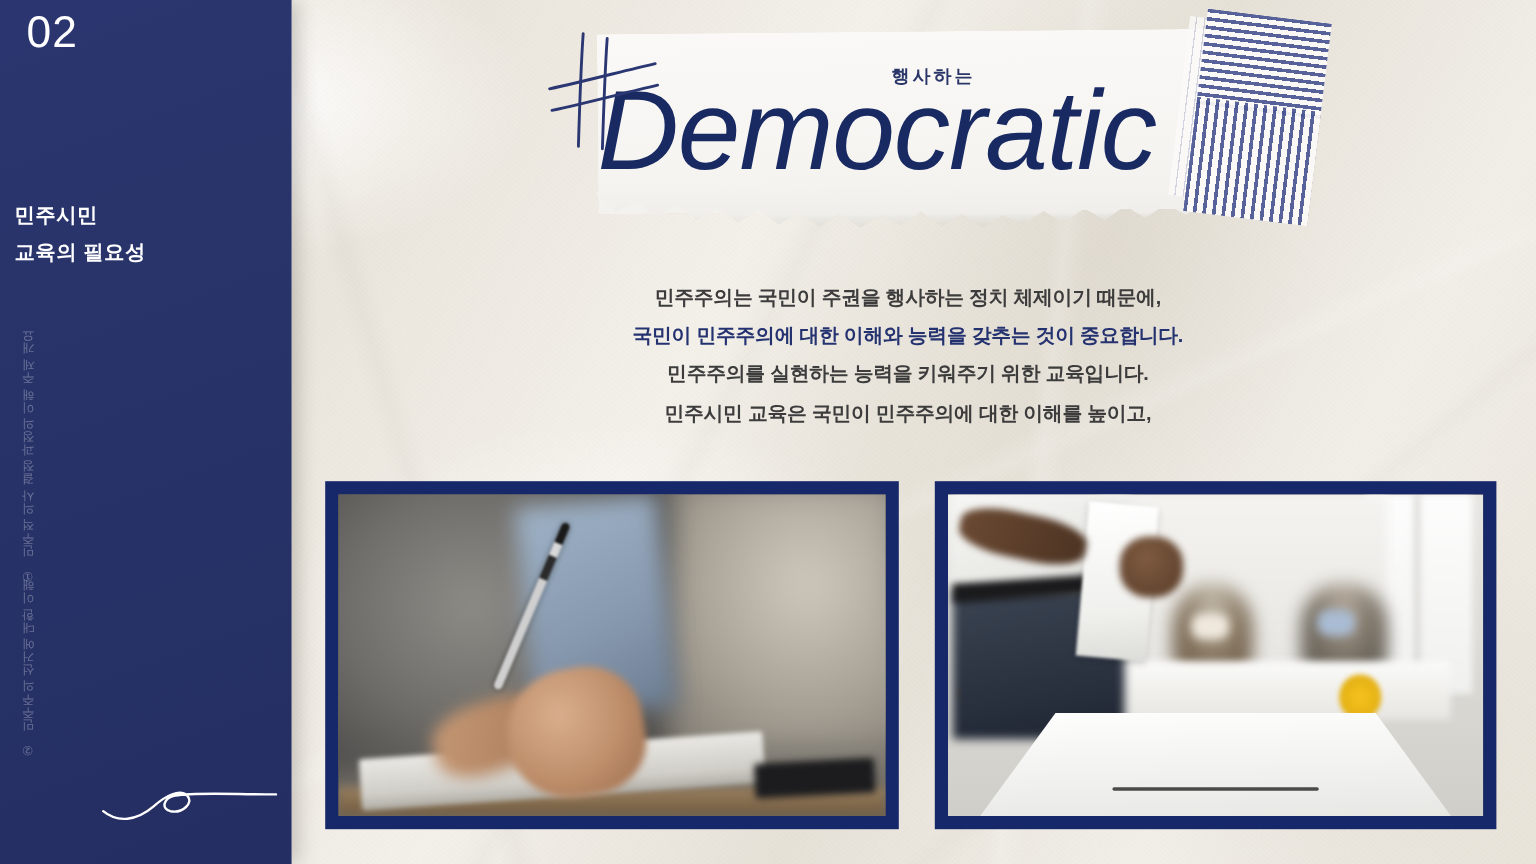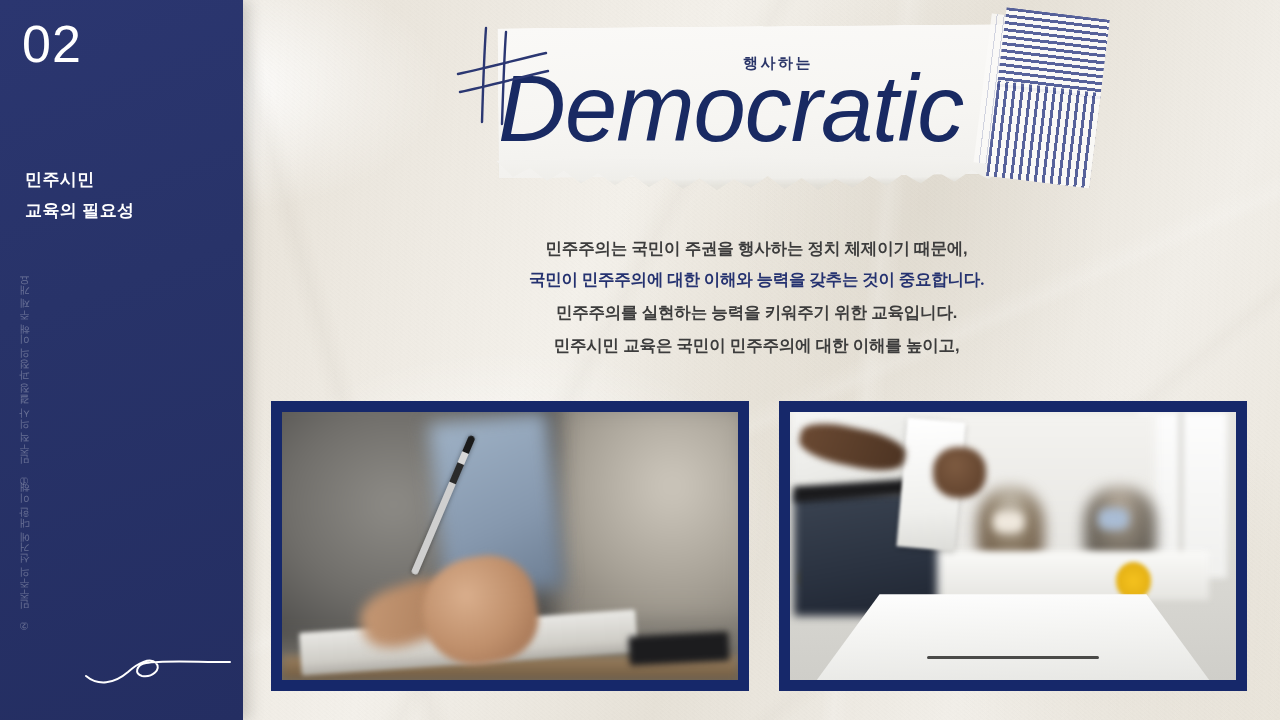--- a/index.html
+++ b/index.html
@@ -54,30 +54,30 @@
     left: 0; top: 0;
     width: 243px;
     height: 720px;
     background: linear-gradient(160deg, #2B3670 0%, #283369 40%, #242E62 100%);
     box-shadow: 6px 0 14px rgba(60,55,45,0.22);
     z-index: 5;
   }
   .sidebar-number {
     position: absolute;
     left: 22px;
-    top: 18px;
-    font-size: 52px;
+    top: 8px;
+    font-size: 37px;
     line-height: 1;
     font-weight: 300;
     color: #FFFFFF;
     letter-spacing: 1px;
   }
   .sidebar-heading {
     position: absolute;
-    left: 25px;
+    left: 12px;
     top: 164px;
     color: #FFFFFF;
     font-size: 17px;
     font-weight: 700;
     line-height: 1.85;
     letter-spacing: 0.4px;
   }
   .sidebar-vertical {
     position: absolute;
     left: 16px;
@@ -221,21 +221,21 @@
     text-align: center;
     z-index: 4;
   }
   .body-line {
     font-size: 16.5px;
     font-weight: 700;
     line-height: 1.95;
     letter-spacing: -0.2px;
     color: #3C3C3C;
   }
-  .body-line.accent { color: #253270; font-family: Liberation Serif, serif; }
+  .body-line.accent { color: #253270; }
 
   
   .photo-frame {
     position: absolute;
     top: 401px;
     height: 290px;
     background: #16286A;
     padding: 11px;
     box-sizing: border-box;
     z-index: 4;

